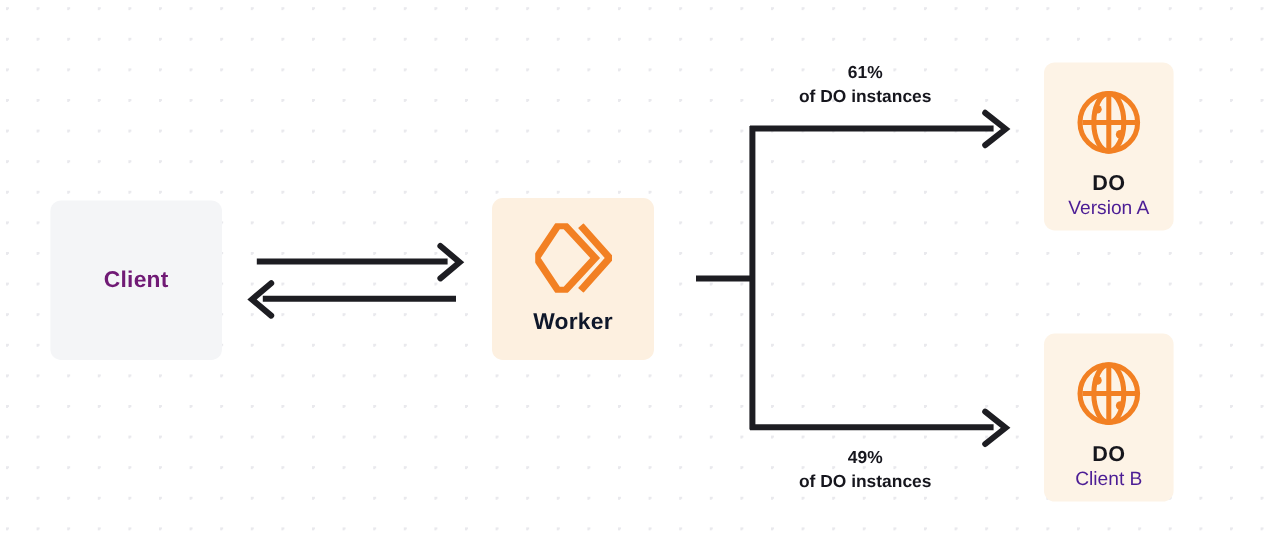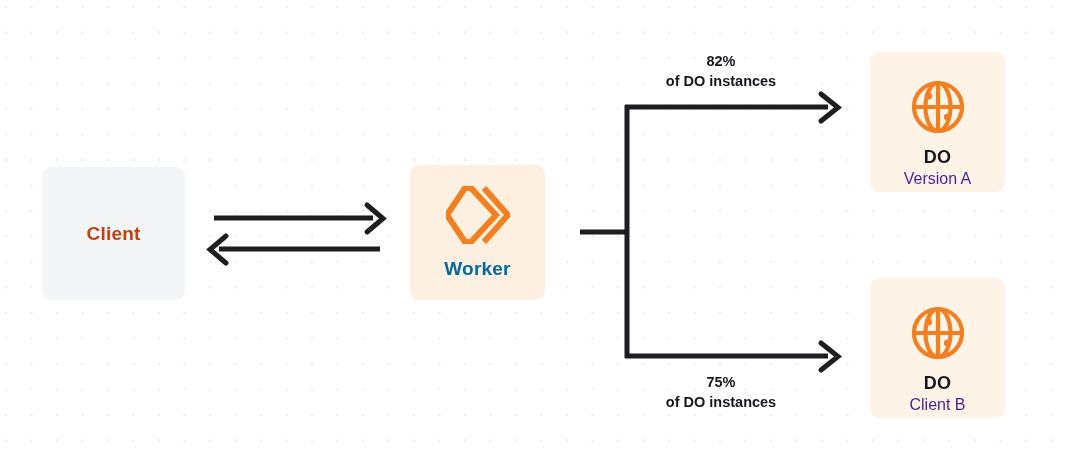--- a/index.html
+++ b/index.html
@@ -34,45 +34,45 @@
   .node-client {
     left: 42px;
     top: 167px;
     width: 143px;
     height: 133px;
     background: #f4f5f7;
   }
   .node-client .node-title {
     font-size: 19px;
     font-weight: bold;
-    color: #c2410c;
+    color: #701a75;
     letter-spacing: 0.2px;
   }
 
   .node-worker {
     left: 410px;
     top: 165px;
     width: 135px;
     height: 135px;
     background: #fdf0e0;
   }
   .node-worker .node-title {
     font-size: 19px;
     font-weight: bold;
-    color: #0369a1;
+    color: #0f172a;
     margin-top: 14px;
     letter-spacing: 0.2px;
   }
 
   .node-do {
     left: 870px;
-    width: 135px;
+    width: 108px;
     height: 140px;
     background: #fdf3e6;
-    justify-content: center;
+    justify-content: flex-start;
     padding-top: 22px;
   }
   .node-do-a { top: 52px; }
   .node-do-b { top: 278px; }
 
   .node-do .node-title {
     font-size: 18px;
     font-weight: bold;
     color: #16161d;
     margin-top: 12px;
@@ -189,22 +189,22 @@
         </g>
         <circle cx="18.5" cy="17" r="3.6" fill="#f28023"></circle>
         <circle cx="37.5" cy="38" r="3.6" fill="#f28023"></circle>
       </svg>
     </span>
     <div class="node-title">DO</div>
     <div class="node-sub">Client B</div>
   </div>
 
   <div class="edge-label edge-label-top">
-    <div>82%</div>
+    <div>61%</div>
     <div>of DO instances</div>
   </div>
 
   <div class="edge-label edge-label-bottom">
-    <div>75%</div>
+    <div>49%</div>
     <div>of DO instances</div>
   </div>
 
 </div>
 
 </body></html>

